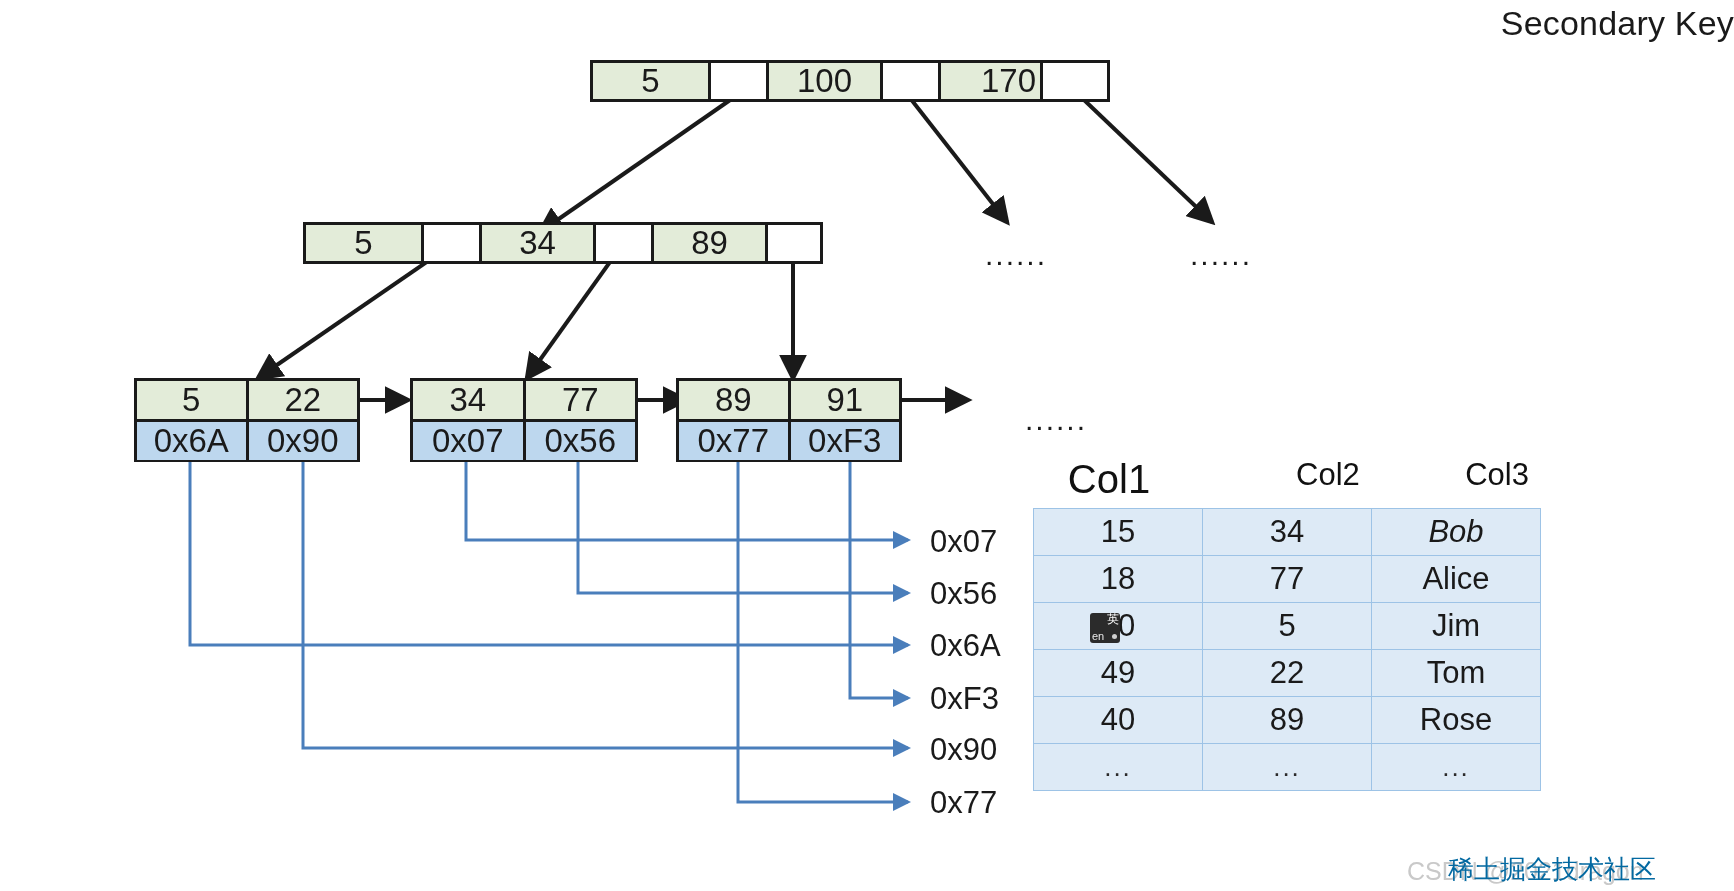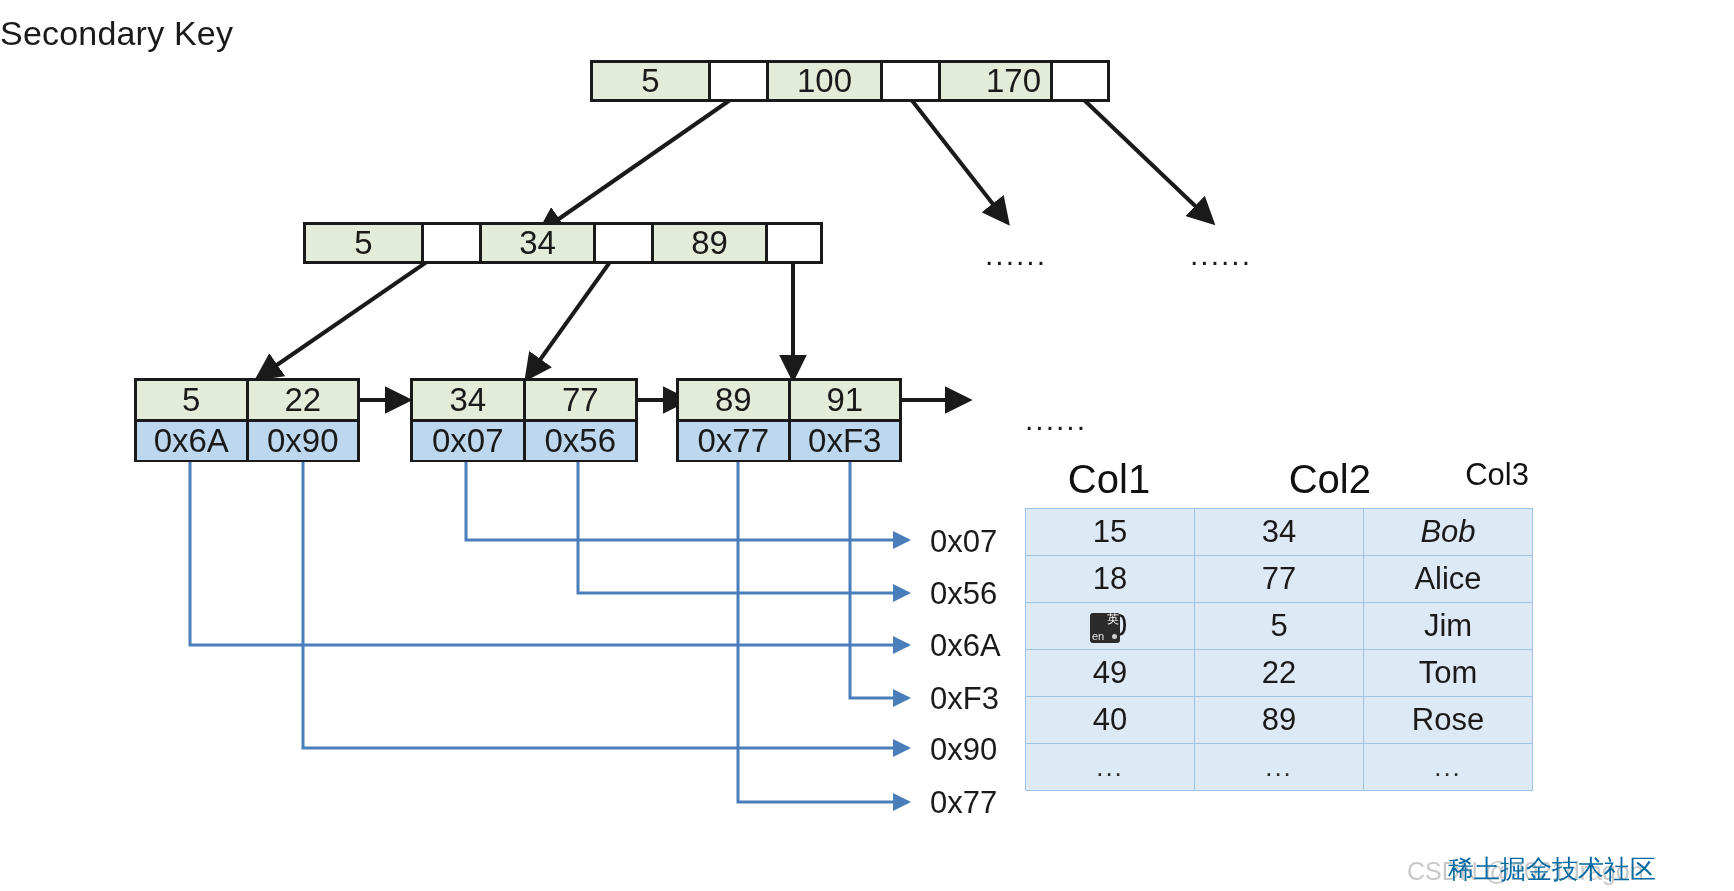--- a/index.html
+++ b/index.html
@@ -6,21 +6,21 @@
   body{
     width:1734px;height:891px;position:relative;overflow:hidden;
     font-family:"Liberation Sans","DejaVu Sans",sans-serif;
     color:#111111;
   }
   #stage{position:absolute;left:0;top:0;width:1734px;height:891px;}
   #svg-layer{position:absolute;left:0;top:0;width:1734px;height:891px;}
 
   
   .title{
-    position:absolute;left:0;top:12px;width:1734px;text-align:left;
+    position:absolute;left:0;top:2px;width:1734px;text-align:right;
     font-size:34px;line-height:42px;color:#1a1a1a;letter-spacing:0.2px;
   }
 
   
   .node{position:absolute;display:flex;border:3px solid #1a1a1a;box-sizing:border-box;background:#ffffff;}
   .node .cell{
     display:flex;align-items:center;justify-content:center;
     box-sizing:border-box;font-size:33px;color:#1a1a1a;
   }
   .node .cell.key{background:#e3ecd9;}
@@ -46,20 +46,21 @@
   }
 
   
   .addr{
     position:absolute;font-size:31px;color:#1a1a1a;white-space:nowrap;
     line-height:1;
   }
   table.data{
     position:absolute;border-collapse:collapse;table-layout:fixed;
     background:#f0abfc;
+    margin-left:8px;
   }
   table.data td{
     border:1.5px solid #9dc3e6;background:#ddeaf6;
     text-align:center;font-size:31px;color:#1a1a1a;
     height:46px;padding:0;
   }
   table.data td.dots{font-size:26px;letter-spacing:2px;color:#2a2a2a;}
 
   
   .ime{
@@ -131,21 +132,21 @@
     <path d="M738,462 L738,802 L908,802" stroke="#4a7ebb" stroke-width="3" fill="none" marker-end="url(#ah-blue)"></path>
   </svg>
 
   <div class="title">Secondary Key</div>
 
   <div class="node" style="left:590px;top:60px;width:520px;height:42px;">
     <div class="cell key" style="width:115px;">5</div>
     <div class="cell ptr" style="width:58px;"></div>
     <div class="cell key" style="width:114px;">100</div>
     <div class="cell ptr" style="width:58px;"></div>
-    <div class="cell key" style="width:112px;padding-left:36px;">170</div>
+    <div class="cell key" style="width:102px;padding-left:36px;">170</div>
     <div class="cell ptr" style="width:55px;"></div>
   </div>
 
   <div class="node" style="left:303px;top:222px;width:520px;height:42px;">
     <div class="cell key" style="width:115px;">5</div>
     <div class="cell ptr" style="width:58px;"></div>
     <div class="cell key" style="width:114px;">34</div>
     <div class="cell ptr" style="width:58px;"></div>
     <div class="cell key" style="width:114px;">89</div>
     <div class="cell ptr" style="width:55px;"></div>
@@ -189,21 +190,21 @@
   <div class="ellipsis" style="left:1025px;top:405px;">......</div>
 
   <div class="addr" style="left:930px;top:526px;">0x07</div>
   <div class="addr" style="left:930px;top:578px;">0x56</div>
   <div class="addr" style="left:930px;top:630px;">0x6A</div>
   <div class="addr" style="left:930px;top:683px;">0xF3</div>
   <div class="addr" style="left:930px;top:734px;">0x90</div>
   <div class="addr" style="left:930px;top:787px;">0x77</div>
 
   <div class="hdr" style="position:absolute;left:1025px;top:457px;width:168px;font-size:40px;text-align:center;">Col1</div>
-  <div class="hdr" style="position:absolute;left:1203px;top:457px;width:168px;font-size:40px;text-align:right;">Col2</div>
+  <div class="hdr" style="position:absolute;left:1244px;top:457px;width:168px;font-size:31px;text-align:center;">Col2</div>
   <div class="hdr" style="position:absolute;left:1361px;top:457px;width:168px;font-size:31px;text-align:right;">Col3</div>
 
   <table class="data" style="left:1025px;top:508px;width:504px;">
     <tbody>
       <tr>
         <td style="width:168px;">15</td>
         <td style="width:168px;">34</td>
         <td style="width:168px;font-style:italic;">Bob</td>
       </tr>
       <tr>

